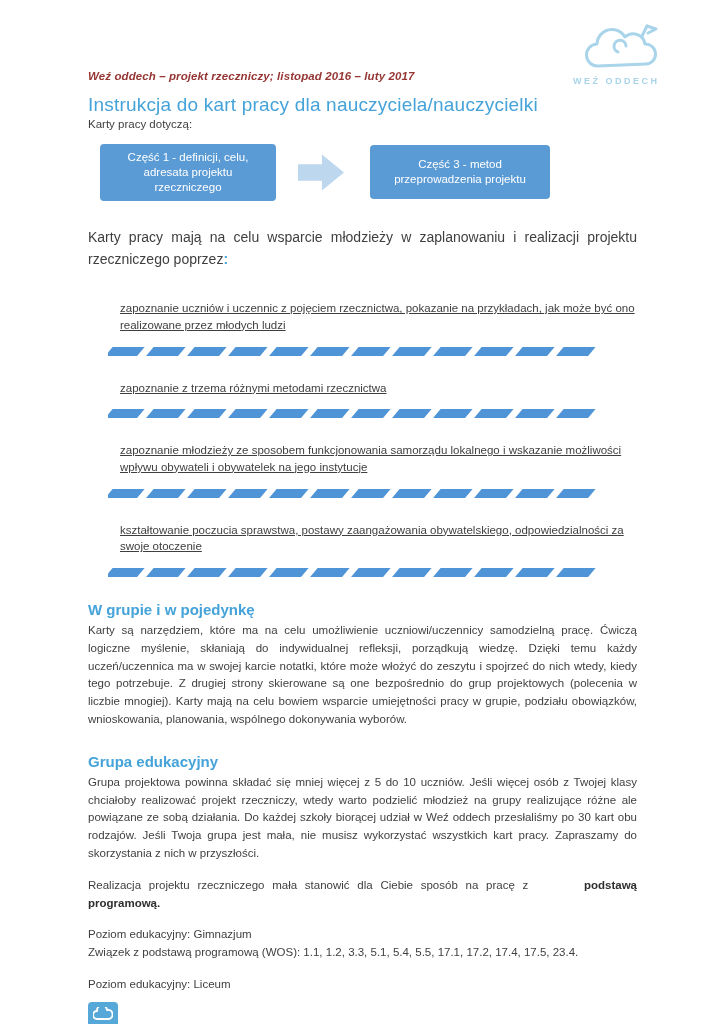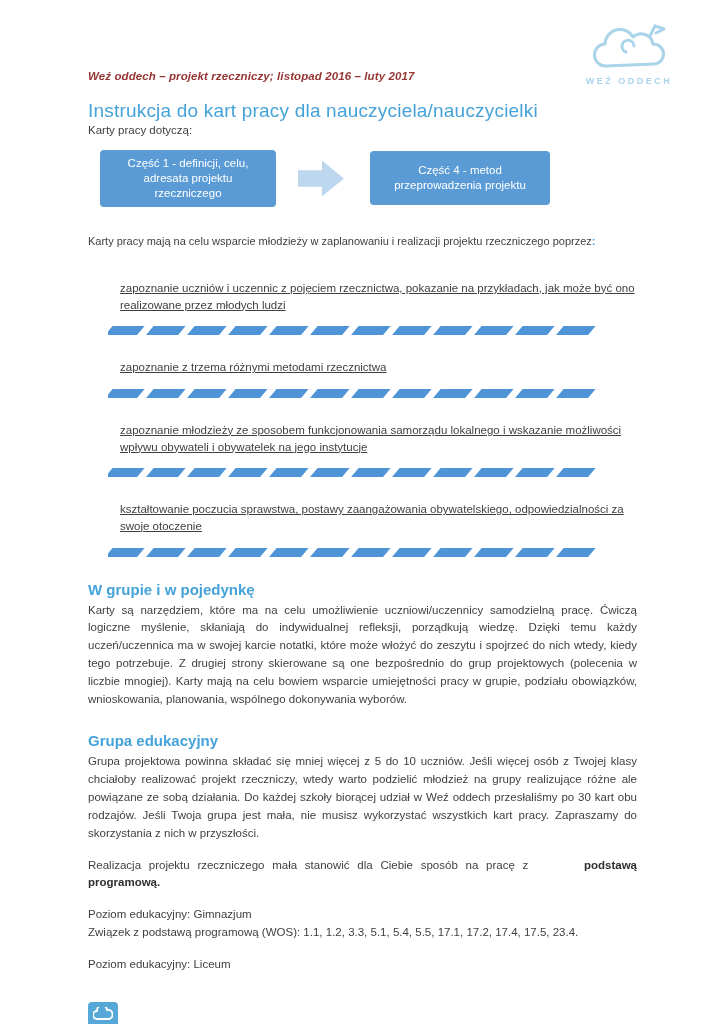--- a/index.html
+++ b/index.html
@@ -11,47 +11,47 @@
     box-sizing:border-box;
     padding:70px 88px 12px 88px;
     overflow:hidden;
   }
   
   .doc-header{
     color:#963634;font-size:11.5px;font-weight:bold;font-style:italic;
     letter-spacing:.1px;
   }
   .logo{
-    position:absolute;top:22px;right:48px;width:96px;text-align:center;
+    position:absolute;top:22px;right:56px;width:96px;text-align:left;
   }
   .logo svg{display:block;margin:0 auto;}
   .logo-text{
     color:#a9d4ea;font-size:9px;font-weight:bold;letter-spacing:2.5px;
     margin-top:2px;white-space:nowrap;
   }
   h1{
-    color:#45a3d9;font-size:19px;font-weight:400;margin:18px 0 2px 0;
+    color:#45a3d9;font-size:19px;font-weight:400;margin:12px 0 2px 0;
     letter-spacing:.2px;
   }
   .subtitle{font-size:11.5px;margin:2px 0 0 0;}
   
   .flow{display:flex;align-items:center;margin:14px 0 0 12px;}
   .flow-box{
     background:#5b9bd5;color:#ffffff;border-radius:4px;
     font-size:11.5px;line-height:1.3;text-align:center;
     display:flex;align-items:center;justify-content:center;
     padding:6px 10px;box-sizing:border-box;
   }
   .box1{width:176px;min-height:54px;}
   .box2{width:180px;min-height:54px;margin-left:0;}
   .flow-arrow{
     width:46px;height:36px;background:#bdd7ee;margin:0 26px 0 22px;
     clip-path:polygon(0 27%,52% 27%,52% 0,100% 50%,52% 100%,52% 73%,0 73%);
   }
-  .intro{font-size:11px;line-height:1.55;margin:26px 0 0 0;text-align:justify;}
+  .intro{font-size:14px;line-height:1.55;margin:26px 0 0 0;text-align:justify;}
   .blue-colon{color:#45a3d9;font-weight:bold;}
   
   .goals{margin-top:30px;}
   .goal{padding-left:32px;margin-bottom:24px;}
   .goal p{font-size:11.5px;line-height:1.45;margin:0 0 10px 0;text-align:left;text-decoration:underline;}
   .divider{margin-left:-12px;height:12px;white-space:nowrap;overflow:hidden;}
   .pg{
     display:inline-block;width:32px;height:11px;background:#4f94d6;
     transform:skewX(-40deg);margin-right:9px;
   }
@@ -88,21 +88,21 @@
     <div class="logo-text">WEŹ ODDECH</div>
   </div>
 
   <h1>Instrukcja do kart pracy dla nauczyciela/nauczycielki</h1>
 
   <p class="subtitle">Karty pracy dotyczą:</p>
 
   <div class="flow">
     <div class="flow-box box1">Część 1 - definicji, celu, adresata projektu rzeczniczego</div>
     <div class="flow-arrow"></div>
-    <div class="flow-box box2">Część 4 - metod przeprowadzenia projektu</div>
+    <div class="flow-box box2">Część 3 - metod przeprowadzenia projektu</div>
   </div>
 
   <p class="intro"><span>Karty pracy mają na celu wsparcie młodzieży w zaplanowaniu i realizacji projektu rzeczniczego poprzez</span><span class="blue-colon">:</span></p>
 
   <div class="goals">
     <div class="goal">
       <p>zapoznanie uczniów i uczennic z pojęciem rzecznictwa, pokazanie na przykładach, jak może być ono realizowane przez młodych ludzi</p>
       <div class="divider"><span class="pg"></span><span class="pg"></span><span class="pg"></span><span class="pg"></span><span class="pg"></span><span class="pg"></span><span class="pg"></span><span class="pg"></span><span class="pg"></span><span class="pg"></span><span class="pg"></span><span class="pg"></span></div>
     </div>
     <div class="goal">

